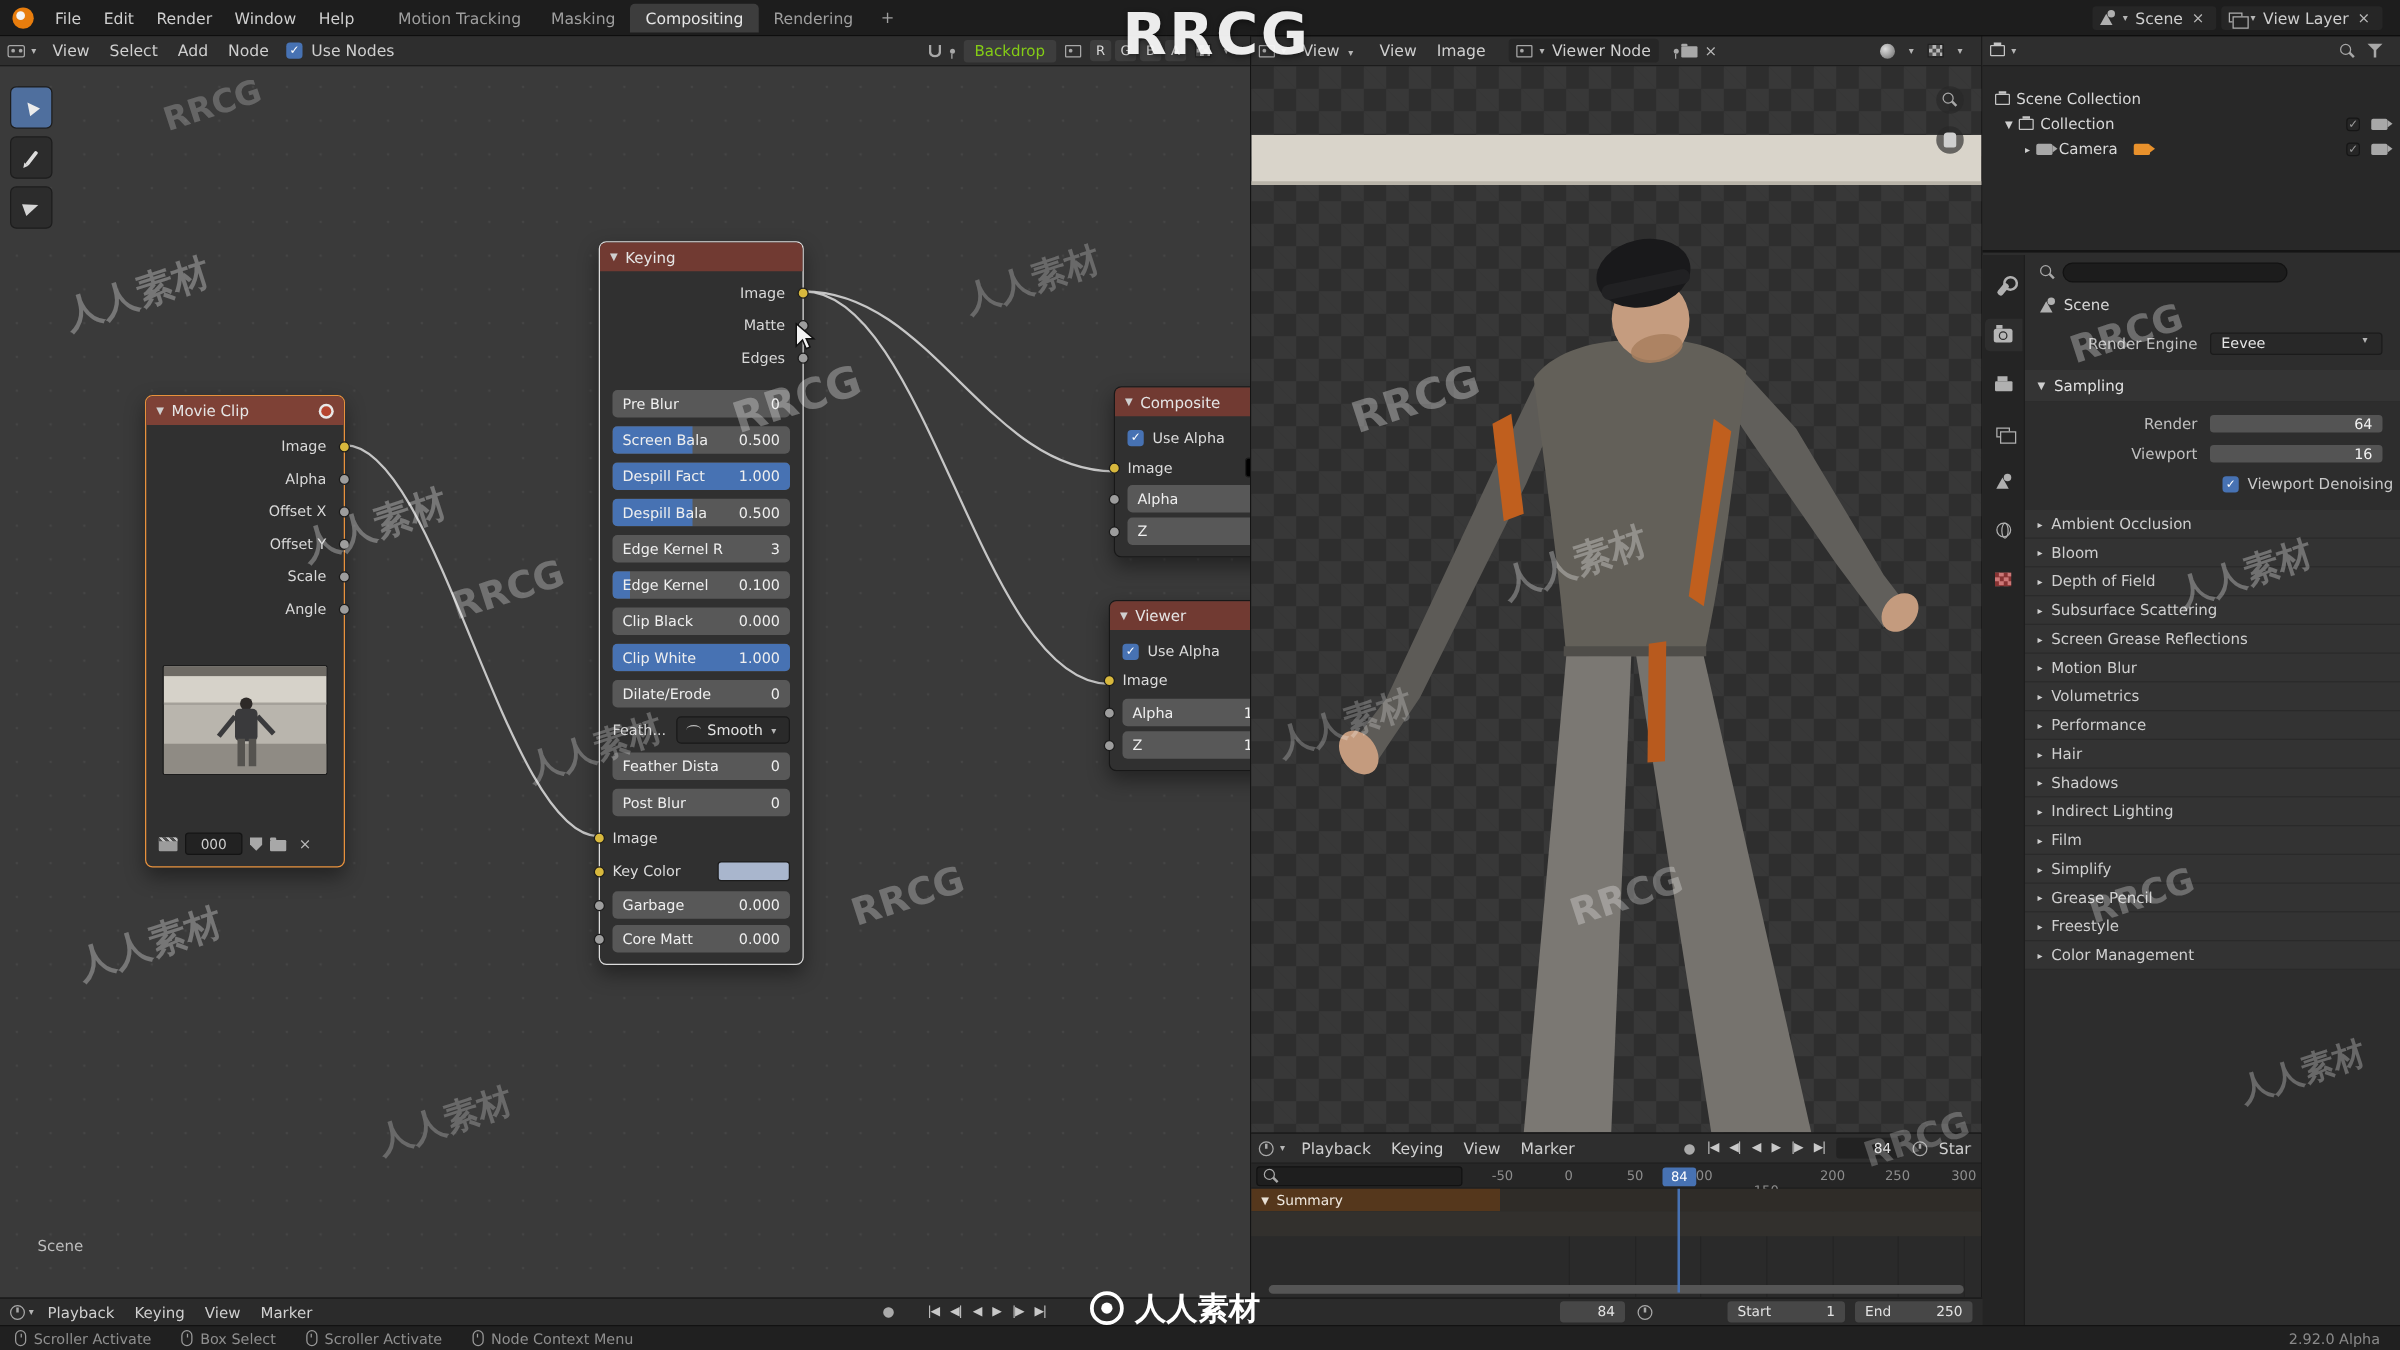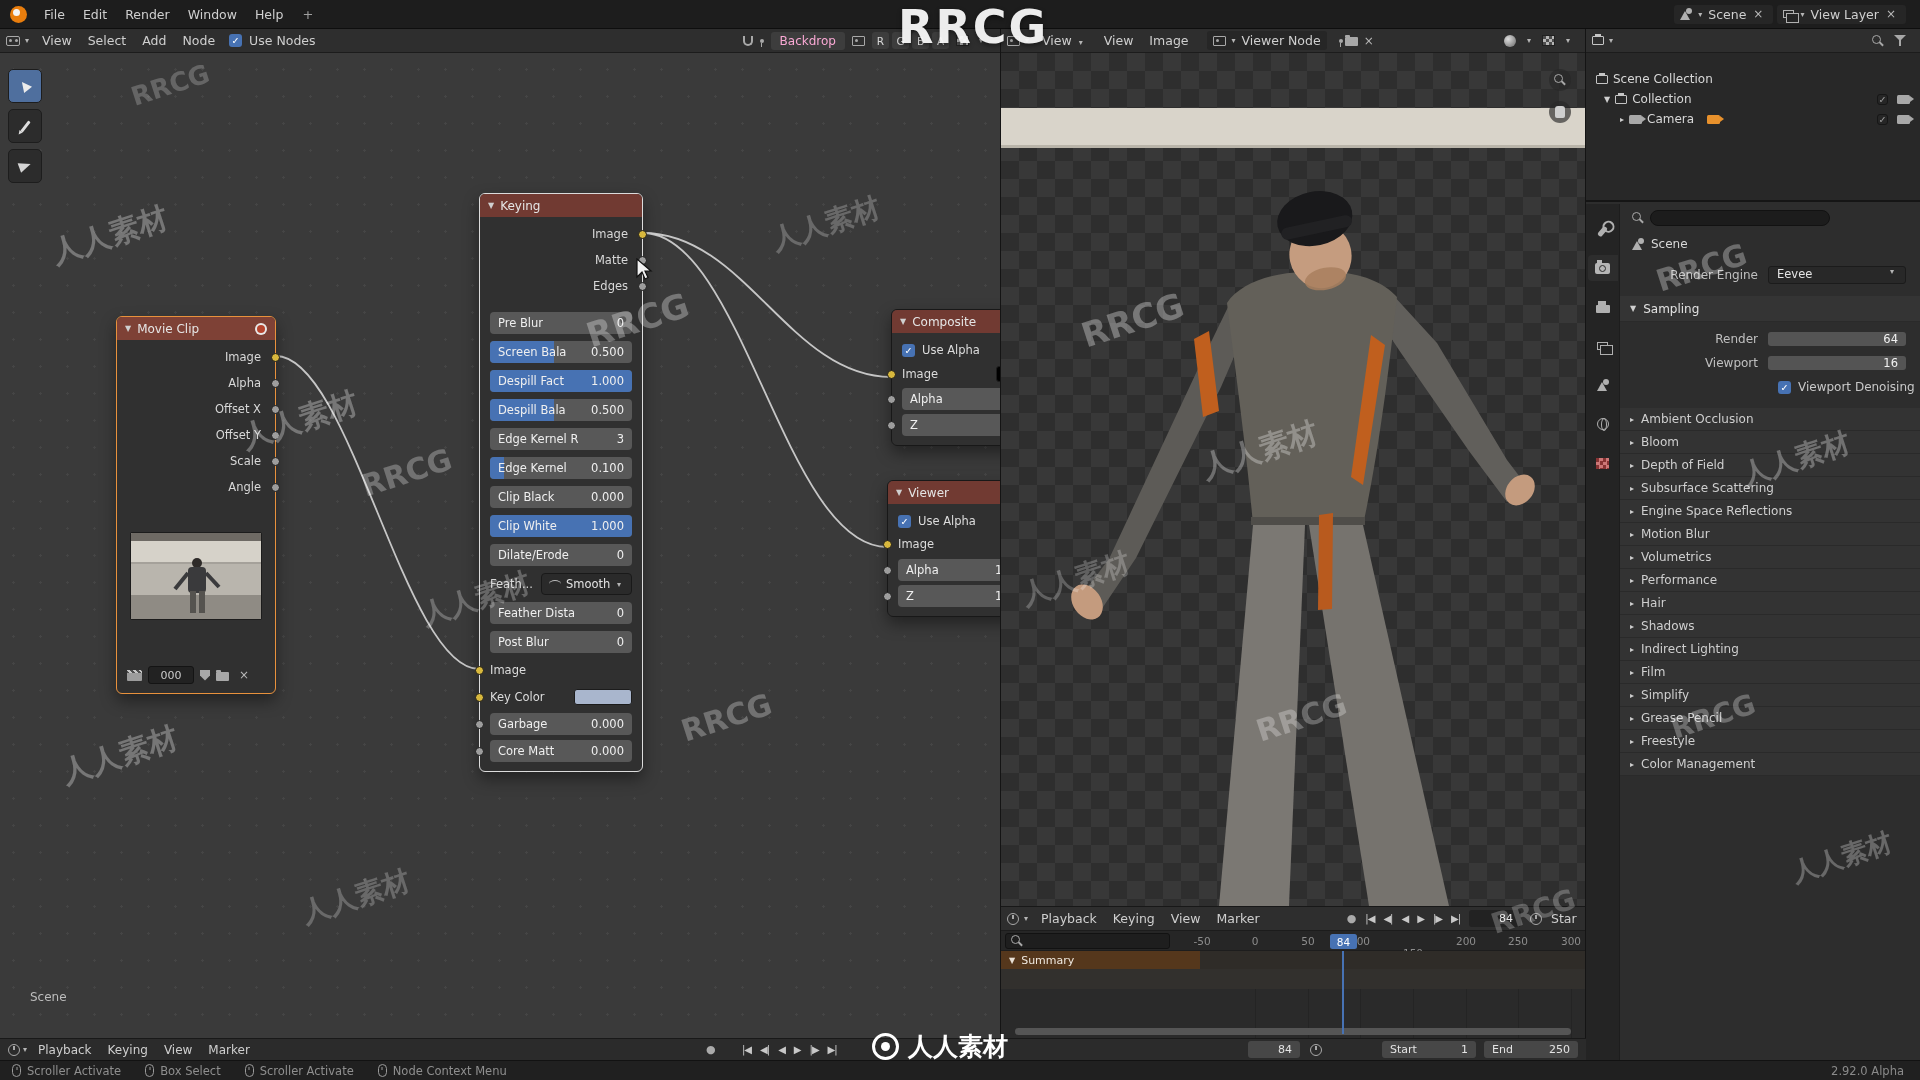--- a/index.html
+++ b/index.html
@@ -20,21 +20,21 @@
 #tb-right{margin-left:auto;display:flex;align-items:center;gap:4px;padding-right:14px;color:#cfcfcf}
 .selbox{display:flex;align-items:center;gap:3px;padding:2px 6px;border-radius:3px;background:#262626}
 
 .ed-header{height:24px;background:#2e2e2e;border-bottom:1px solid #1c1c1c;display:flex;align-items:center;font-size:12.5px;color:#cfcfcf;padding:0 6px;gap:2px}
 .hmenu{padding:0 8px;color:#cfcfcf}
 
 #node-editor{position:absolute;left:0;top:29px;width:1001px;height:1009px;background-color:#3a3a3a;background-image:radial-gradient(circle,#454545 1px,transparent 1.3px);background-size:27px 27px;overflow:hidden;border-right:1px solid #141414}
 #ne-header{position:absolute;left:0;top:0;width:100%;z-index:30}
 #ne-right{margin-left:auto;display:flex;align-items:center;gap:7px;padding-right:8px}
 .chanbtn{width:17px;height:17px;display:flex;align-items:center;justify-content:center;background:#3d3d3d;border-radius:3px;font-size:10.5px;color:#d8d8d8}
-.backdrop-btn{background:#3d3d3d;border-radius:3px;padding:2px 9px;font-size:12px;color:#f9a8d4}
+.backdrop-btn{background:#3d3d3d;border-radius:3px;padding:2px 9px;font-size:12px;color:#84cc16}
 #ne-tools{position:absolute;left:8px;top:40px;display:flex;flex-direction:column;gap:6px;z-index:25}
 .toolbtn{width:34px;height:34px;border-radius:5px;background:#2c2c2c;border:1px solid #1d1d1d;display:flex;align-items:center;justify-content:center}
 .toolbtn.active{background:#4f6f9e}
 #wires{position:absolute;inset:0;z-index:5;pointer-events:none}
 #ne-scene-label{position:absolute;left:30px;top:961px;font-size:12px;color:#bdbdbd;z-index:6}
 
 .node{position:absolute;background:rgba(48,48,48,.97);border:1px solid #181818;border-radius:6px;box-shadow:0 7px 16px rgba(0,0,0,.4);font-size:11.5px;color:#dcdcdc;z-index:10}
 .node-header{height:23px;display:flex;align-items:center;gap:6px;padding:0 8px;border-radius:5px 5px 0 0;background:#713a32;color:#e5e5e5;font-size:12px}
 .nrow{position:relative;height:26px;display:flex;align-items:center;justify-content:flex-end;padding-right:14px;color:#d8d8d8}
 .socket{position:absolute;width:9px;height:9px;border-radius:50%;border:1px solid #1b1b1b;background:#9d9d9d}
@@ -159,20 +159,27 @@
   <header id="topbar">
     <span class="blender-logo"></span>
     <nav class="row">
 
     <span class="menu">File</span>
         <span class="menu">Edit</span>
         <span class="menu">Render</span>
         <span class="menu">Window</span>
         <span class="menu">Help</span>
       </nav>
+    <div class="row" style="margin-left:14px">
+
+    <span class="ws-tab" style="background: transparent; color: rgb(159, 159, 159);">Motion Tracking</span>
+        <span class="ws-tab" style="background: transparent; color: rgb(159, 159, 159);">Masking</span>
+        <span class="ws-tab" style="background: rgb(61, 61, 61); color: rgb(230, 230, 230);">Compositing</span>
+        <span class="ws-tab" style="background: transparent; color: rgb(159, 159, 159);">Rendering</span>
+      </div>
     <span class="ws-add">+</span>
     <div id="tb-right">
       <div class="selbox">
         <span class="ic ic-scene"></span>
         <span class="caret">▾</span>
         <span>Scene</span>
         <span class="xbtn">×</span>
       </div>
       <div class="selbox">
         <span class="ic ic-layers"></span>
@@ -739,21 +746,21 @@
 
             <div class="psec">
               <span class="tri">▸</span>
 
               <span>Subsurface Scattering</span>
             </div>
 
             <div class="psec">
               <span class="tri">▸</span>
 
-              <span>Engine Space Reflections</span>
+              <span>Screen Grease Reflections</span>
             </div>
 
             <div class="psec">
               <span class="tri">▸</span>
 
               <span>Motion Blur</span>
             </div>
 
             <div class="psec">
               <span class="tri">▸</span>

